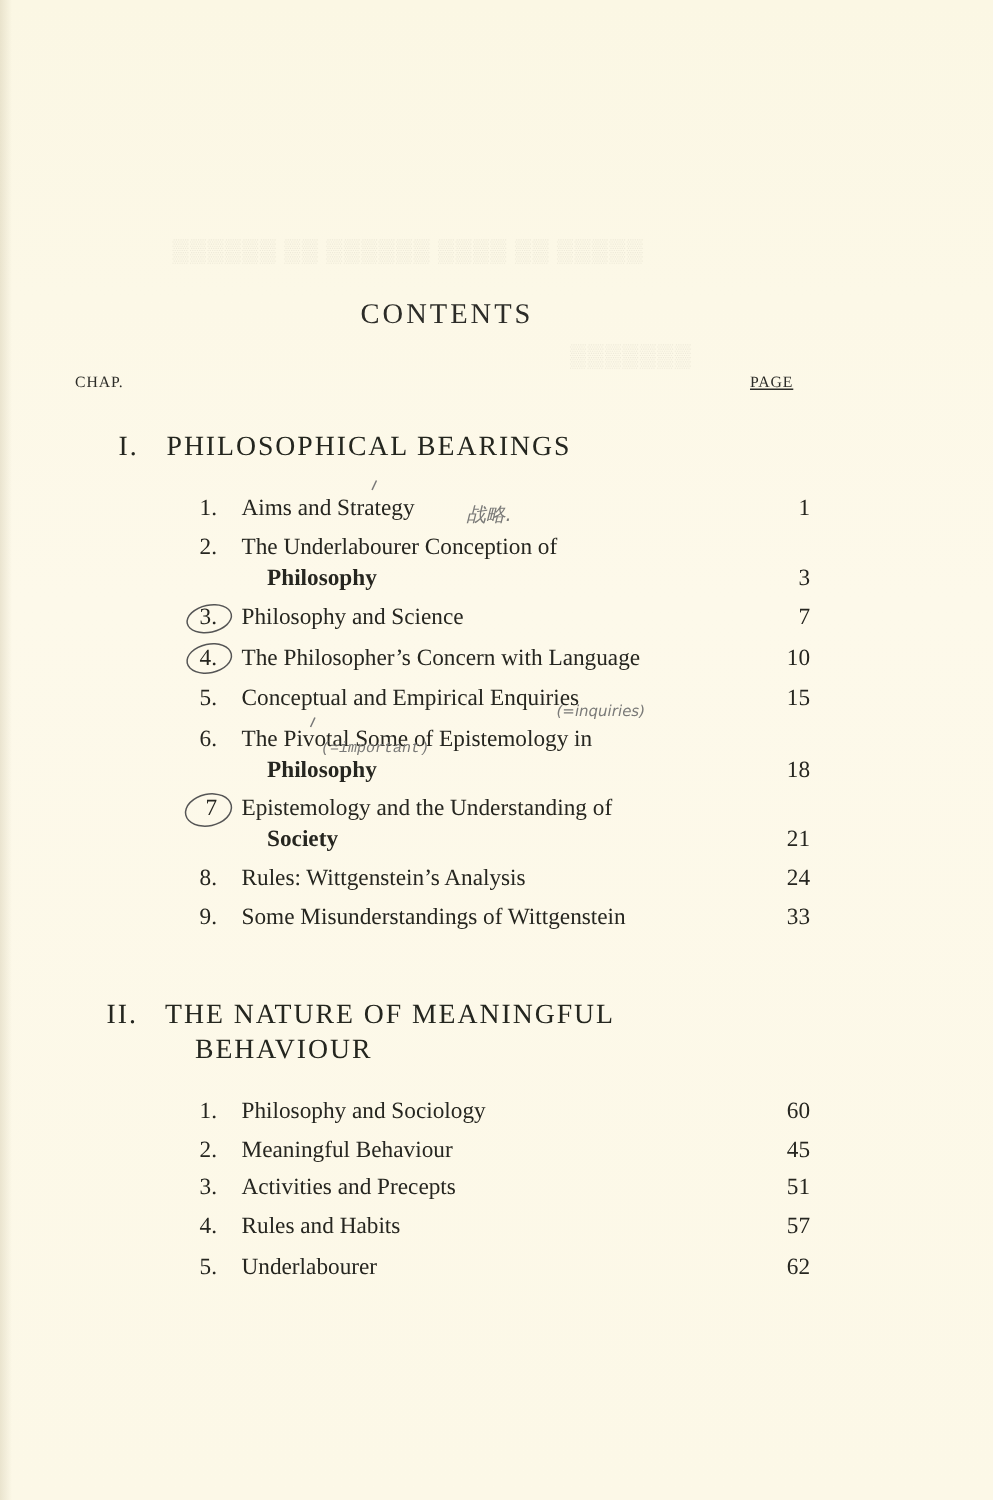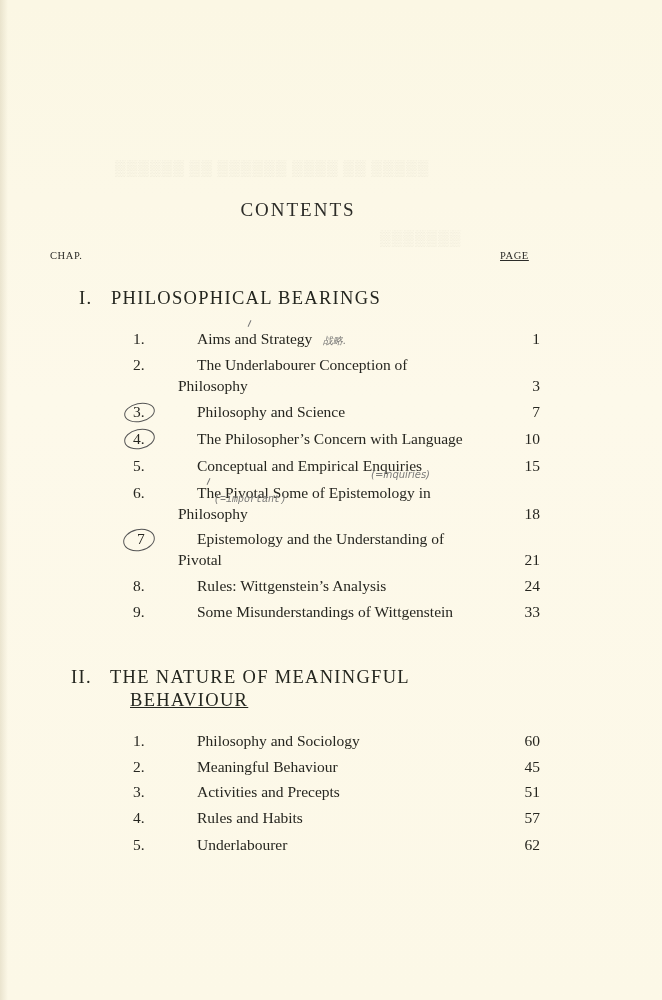--- a/index.html
+++ b/index.html
@@ -84,26 +84,26 @@
     }
     .entry .n {
       position: absolute;
       left: 133px;
       width: 20px;
     }
     .entry .t {
       position: absolute;
       left: 161px;
       white-space: nowrap;
-      margin-left: 36px;
     }
     .entry .t2 {
       position: absolute;
       left: 178px;
       white-space: nowrap;
+      font-weight: bold;
     }
     .entry .p {
       position: absolute;
       right: 122px;
       text-align: right;
     }
     .circle {
       position: absolute;
       border: 1.2px solid #555;
       border-radius: 50%;
@@ -142,21 +142,21 @@
   <div class="chapter-heading" style="top:287px;left:79px;">
     <span class="num">I.</span>
     <span class="txt">PHILOSOPHICAL BEARINGS</span>
   </div>
 
   <div class="entry" style="top:328px;">
     <span class="n">1.</span>
     <span class="t">Aims and Strategy</span>
     <span class="p">1</span>
   </div>
-  <div class="pencil" style="top:334px;left:323px;font-size:10px;">战略.</div>
+  <div class="pencil" style="top:334px;left:311px;font-size:13px;">战略.</div>
   <div class="tick" style="top:320px;left:249px;"></div>
 
   <div class="entry" style="top:354px;">
     <span class="n">2.</span>
     <span class="t">The Underlabourer Conception of</span>
   </div>
   <div class="entry" style="top:375px;">
     <span class="t2">Philosophy</span>
     <span class="p">3</span>
   </div>
@@ -192,42 +192,42 @@
     <span class="t2">Philosophy</span>
     <span class="p">18</span>
   </div>
 
   <div class="entry" style="top:528px;">
     <span class="n" style="left:137px;">7</span>
     <span class="t">Epistemology and the Understanding of</span>
   </div>
   <div class="circle" style="top:529px;left:123px;width:30px;height:20px;"></div>
   <div class="entry" style="top:549px;">
-    <span class="t2">Pivotal</span>
+    <span class="t2">Society</span>
     <span class="p">21</span>
   </div>
 
   <div class="entry" style="top:575px;">
     <span class="n">8.</span>
     <span class="t">Rules: Wittgenstein’s Analysis</span>
     <span class="p">24</span>
   </div>
 
   <div class="entry" style="top:601px;">
     <span class="n">9.</span>
     <span class="t">Some Misunderstandings of Wittgenstein</span>
     <span class="p">33</span>
   </div>
 
   <div class="chapter-heading" style="top:666px;left:71px;">
     <span class="num">II.</span>
     <span class="txt" style="left:39px;">THE NATURE OF MEANINGFUL</span>
   </div>
   <div class="chapter-heading" style="top:689px;left:130px;">
-    <span class="txt" style="left:0;text-decoration:underline;">BEHAVIOUR</span>
+    <span class="txt" style="left:0;">BEHAVIOUR</span>
   </div>
 
   <div class="entry" style="top:730px;">
     <span class="n">1.</span>
     <span class="t">Philosophy and Sociology</span>
     <span class="p">60</span>
   </div>
   <div class="entry" style="top:756px;">
     <span class="n">2.</span>
     <span class="t">Meaningful Behaviour</span>

